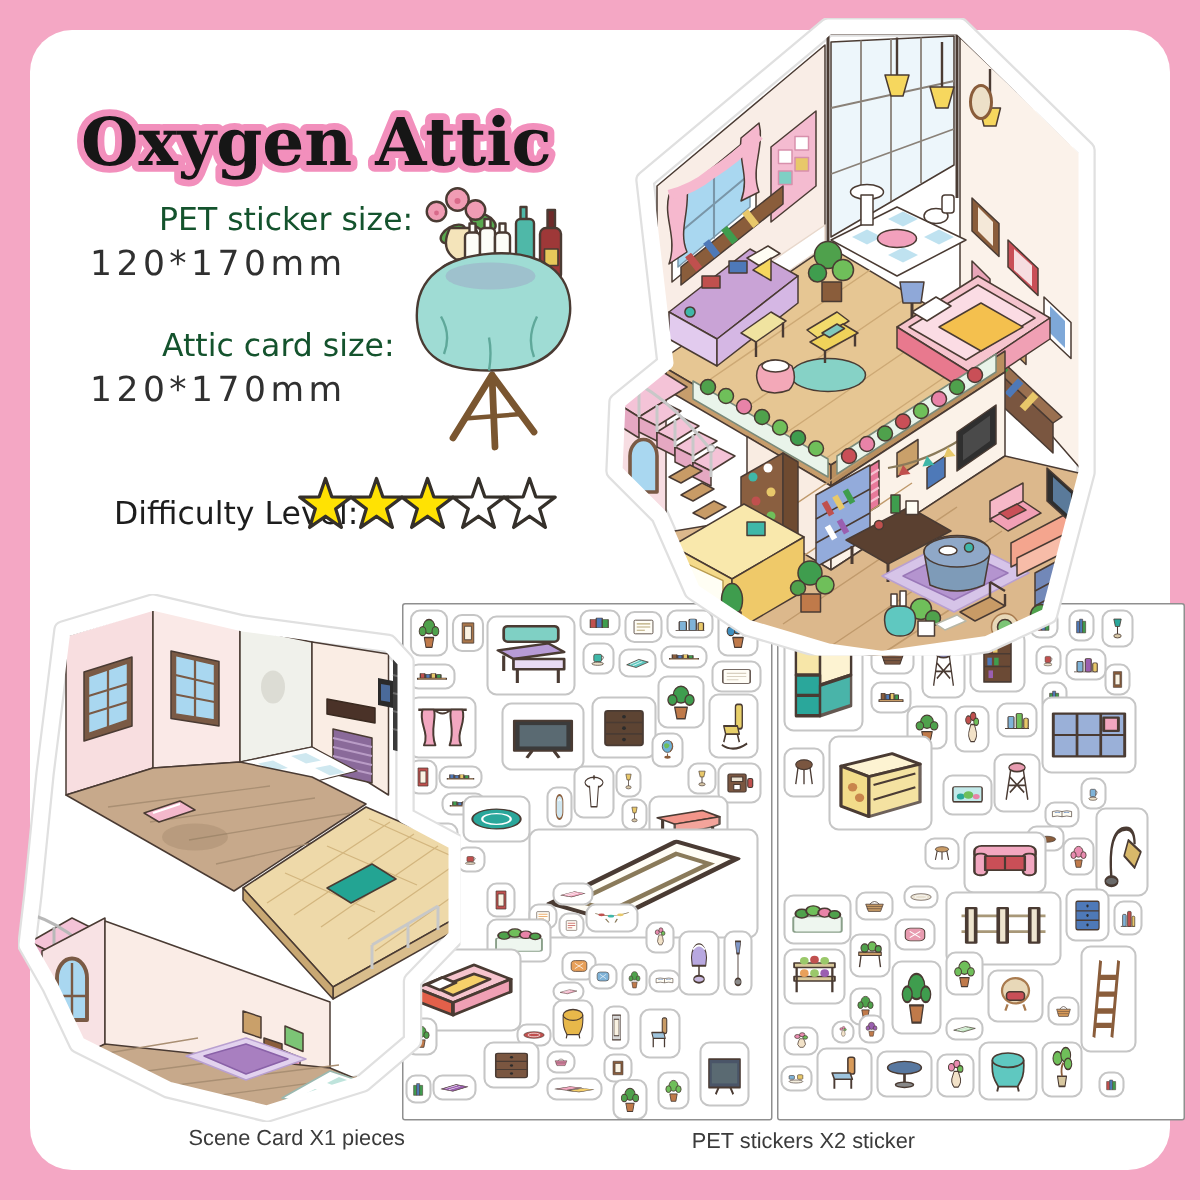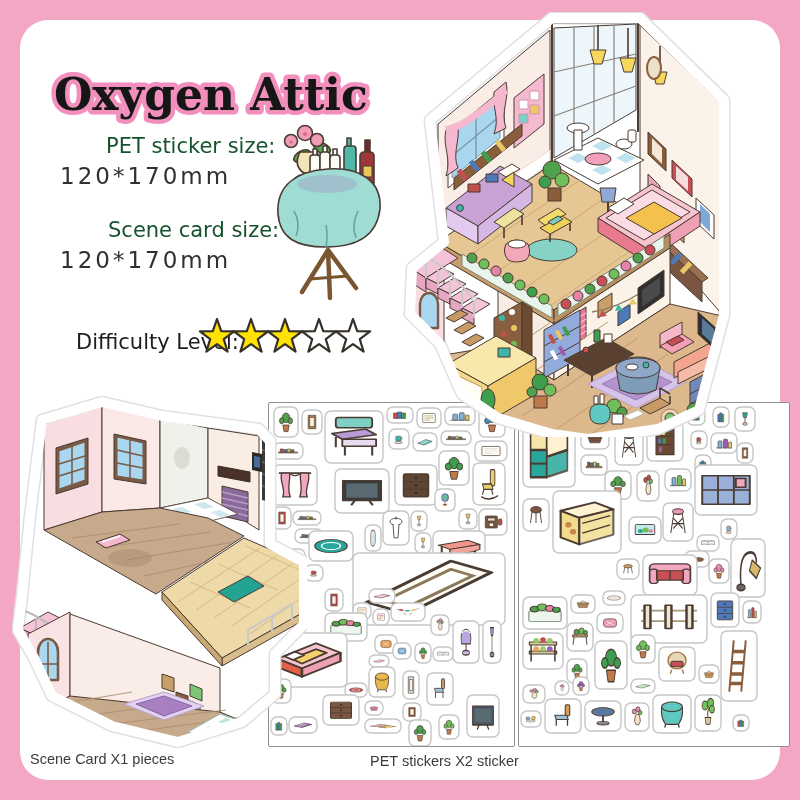--- a/index.html
+++ b/index.html
@@ -3,39 +3,39 @@
 <meta charset="utf-8">
 <style>
   html,body{margin:0;padding:0;}
   body{width:800px;height:800px;font-family:"Liberation Sans",sans-serif;}
   .poster{position:relative;width:800px;height:800px;background:#F4A7C4;overflow:hidden;}
   .card{position:absolute;left:20px;top:20px;width:760px;height:760px;background:#fff;border-radius:28px;}
   .abs{position:absolute;}
   .spec-label{font-family:"DejaVu Sans",sans-serif;font-weight:500;font-size:21px;color:#14532d;margin-left:42px;}
   .spec-value{font-family:"DejaVu Sans",sans-serif;font-weight:400;font-size:23px;color:#303030;letter-spacing:3px;}
   .diff-label{font-family:"DejaVu Sans",sans-serif;font-weight:500;font-size:21px;color:#1d1d1d;}
-  .caption{font-family:"Liberation Sans",sans-serif;font-size:14.5px;color:#3b3b3b;text-align:left;}
+  .caption{font-family:"Liberation Sans",sans-serif;font-size:14.5px;color:#3b3b3b;text-align:right;}
   .sheet{position:absolute;background:#fff;border:1.5px solid #8F8F8F;border-radius:2px;z-index:1;}
   .illus{z-index:3;}
   .illus2{z-index:2;}
   svg{display:block;}
 </style>
 </head>
 <body>
 
 <div class="poster" style="background: rgb(244, 167, 196);">
   <div class="card"></div>
 
   <svg class="abs" style="left:44px;top:60px;overflow:visible;" width="330" height="70" viewBox="0 0 330 70">
     <text x="10" y="50" font-family="DejaVu Serif, serif" font-weight="bold" font-size="44" stroke="#F28FBC" stroke-width="9" stroke-linejoin="round" paint-order="stroke" fill="#161616">Oxygen Attic</text>
   </svg>
 
   <div class="abs spec-label" style="left:64px;top:134px;">PET sticker size:</div>
   <div class="abs spec-value" style="left:60px;top:163px;">120*170mm</div>
-  <div class="abs spec-label" style="left:66px;top:218px;">Scene card size:</div>
+  <div class="abs spec-label" style="left:66px;top:218px;">Attic card size:</div>
   <div class="abs spec-value" style="left:60px;top:247px;">120*170mm</div>
   <div class="abs diff-label" style="left:76px;top:330px;">Difficulty Level:</div>
   <svg class="abs" id="stars" style="left:198px;top:314px;" width="175" height="44" viewBox="0 0 175 44">
       <path d="M19.0 5.0L23.2 17.2L36.1 17.4L25.8 25.2L29.6 37.6L19.0 30.2L8.4 37.6L12.2 25.2L1.9 17.4L14.8 17.2Z" fill="#FFE203" stroke="#35302A" stroke-width="2.2" stroke-linejoin="round"></path>
       <path d="M53.0 5.0L57.2 17.2L70.1 17.4L59.8 25.2L63.6 37.6L53.0 30.2L42.4 37.6L46.2 25.2L35.9 17.4L48.8 17.2Z" fill="#FFE203" stroke="#35302A" stroke-width="2.2" stroke-linejoin="round"></path>
       <path d="M87.0 5.0L91.2 17.2L104.1 17.4L93.8 25.2L97.6 37.6L87.0 30.2L76.4 37.6L80.2 25.2L69.9 17.4L82.8 17.2Z" fill="#FFE203" stroke="#35302A" stroke-width="2.2" stroke-linejoin="round"></path>
       <path d="M121.0 5.0L125.2 17.2L138.1 17.4L127.8 25.2L131.6 37.6L121.0 30.2L110.4 37.6L114.2 25.2L103.9 17.4L116.8 17.2Z" fill="#FFFFFF" stroke="#35302A" stroke-width="2.2" stroke-linejoin="round"></path>
       <path d="M155.0 5.0L159.2 17.2L172.1 17.4L161.8 25.2L165.6 37.6L155.0 30.2L144.4 37.6L148.2 25.2L137.9 17.4L150.8 17.2Z" fill="#FFFFFF" stroke="#35302A" stroke-width="2.2" stroke-linejoin="round"></path>
     </svg>
 

